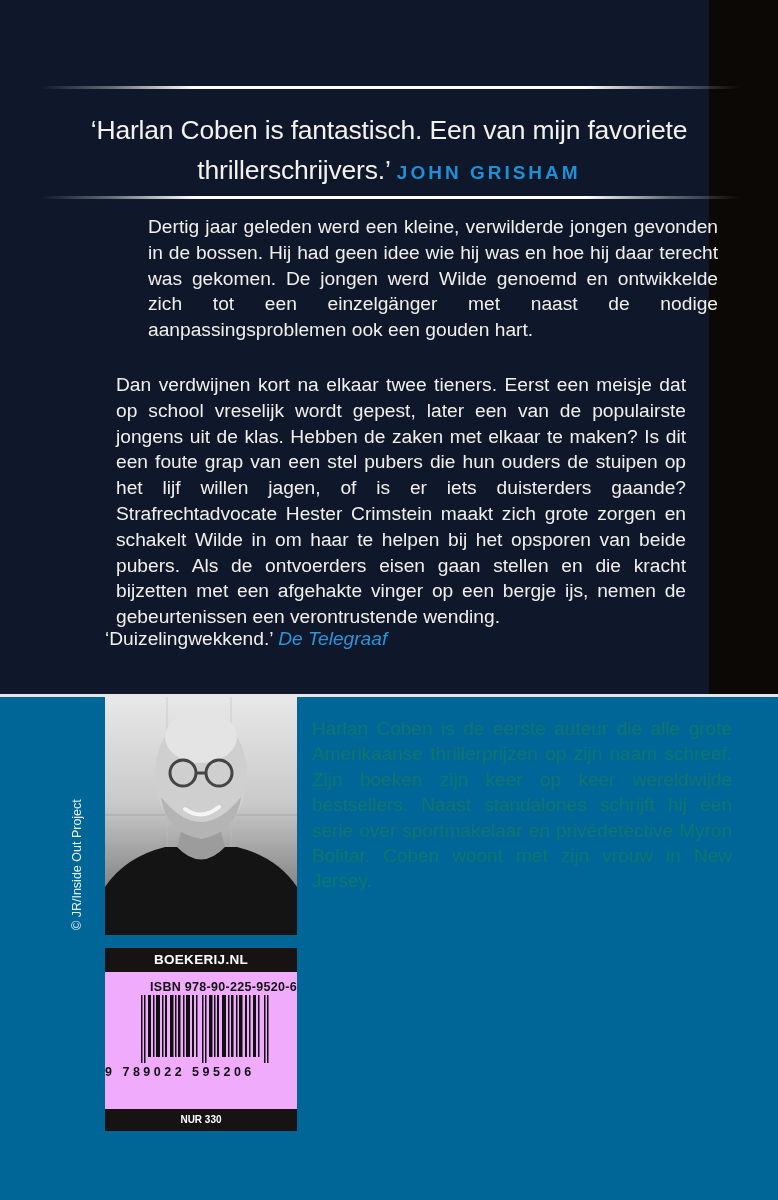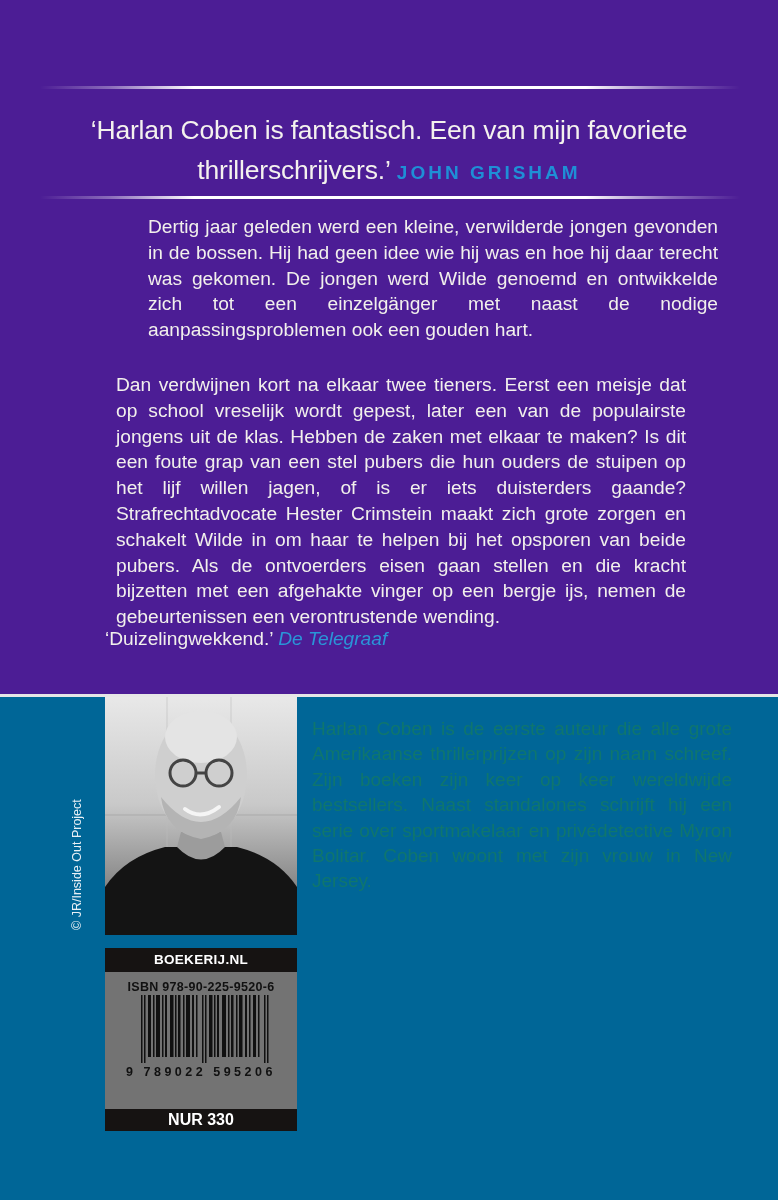--- a/index.html
+++ b/index.html
@@ -3,22 +3,22 @@
   <meta charset="utf-8">
   <style>
     html, body { margin: 0; padding: 0; }
     body {
       width: 778px; height: 1200px; overflow: hidden;
       background: #0b0806;
       font-family: "Liberation Sans", sans-serif;
       position: relative;
     }
     .top {
-      position: absolute; left: 0; top: 0; width: 778px; height: 694px;
-      background: #4c1d95; color: #f2f0ec;
+      position: absolute; left: 0; top: 0; width: 709px; height: 694px;
+      background: #0f172a; color: #f2f0ec;
     }
     .rule {
       position: absolute; left: 40px; width: 700px; height: 3px;
       background: linear-gradient(90deg, rgba(255,255,255,0) 0%, rgba(255,255,255,0.35) 10%, #ffffff 22%, #ffffff 78%, rgba(255,255,255,0.35) 90%, rgba(255,255,255,0) 100%);
     }
     .rule.r1 { top: 86px; }
     .rule.r2 { top: 196px; }
     .quote {
       position: absolute; left: 60px; width: 658px; top: 110px;
       text-align: center; font-size: 26.5px; line-height: 40px; color: #f4f2ee;
@@ -57,40 +57,40 @@
       transform-origin: 0 0; transform: rotate(-90deg);
       color: #e8f0f6; font-size: 12.5px; white-space: nowrap;
     }
     .bio {
       position: absolute; left: 312px; top: 716px; width: 420px;
       font-size: 19px; line-height: 25.4px; color: #0f766e; text-align: justify;
       text-align-last: left;
     }
     .barcode-box {
       position: absolute; left: 105px; top: 948px; width: 192px; height: 183px;
-      background: #737373;
+      background: #f0abfc;
     }
     .bc-head {
       height: 24px; background: #161312; color: #fff; font-weight: bold;
       font-size: 13.5px; text-align: center; line-height: 24px; letter-spacing: 0.3px;
     }
     .bc-isbn {
-      position: absolute; left: 0; right: 0; top: 32px; text-align: center;
+      position: absolute; left: 0; right: 0; top: 32px; text-align: right;
       font-weight: bold; font-size: 12.5px; color: #111; letter-spacing: 0.3px;
     }
     .bc-bars {
       position: absolute; left: 36px; top: 47px; width: 128px; height: 68px;
     }
     .bc-digits {
-      position: absolute; left: 0; right: 0; top: 117px; text-align: center;
+      position: absolute; left: 0; right: 0; top: 117px; text-align: left;
       font-weight: bold; font-size: 12.5px; color: #111; letter-spacing: 3.5px;
     }
     .bc-foot {
       position: absolute; left: 0; right: 0; bottom: 0; height: 22px; background: #161312;
-      color: #fff; font-weight: bold; font-size: 16px; text-align: center; line-height: 22px;
+      color: #fff; font-weight: bold; font-size: 10px; text-align: center; line-height: 22px;
     }
   </style>
 </head>
 <body>
 
 <div class="top">
   <div class="rule r1"></div>
   <div class="quote">
     <span>‘Harlan Coben is fantastisch. Een van mijn favoriete thrillerschrijvers.’</span>
     <span class="attr">JOHN GRISHAM</span>

